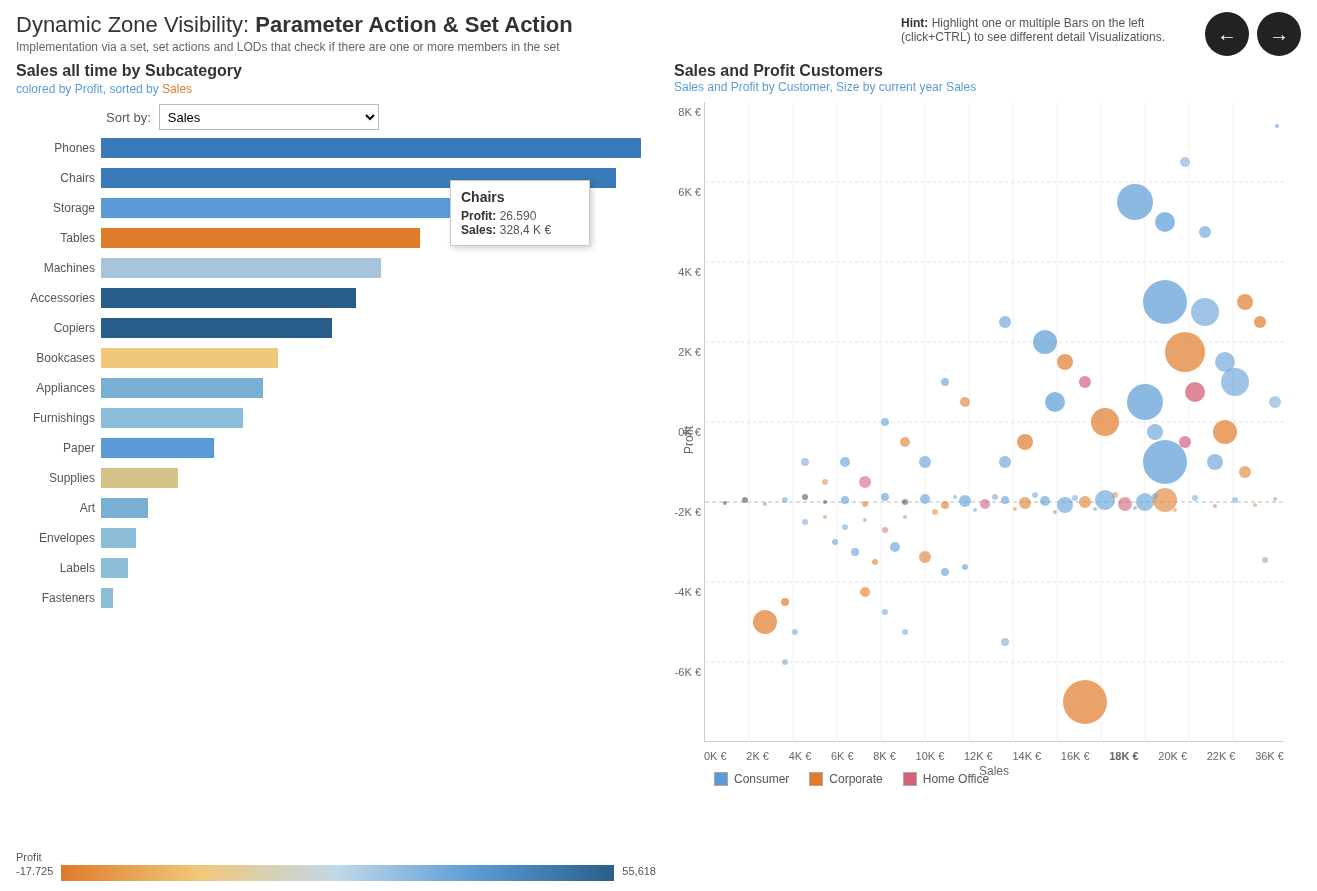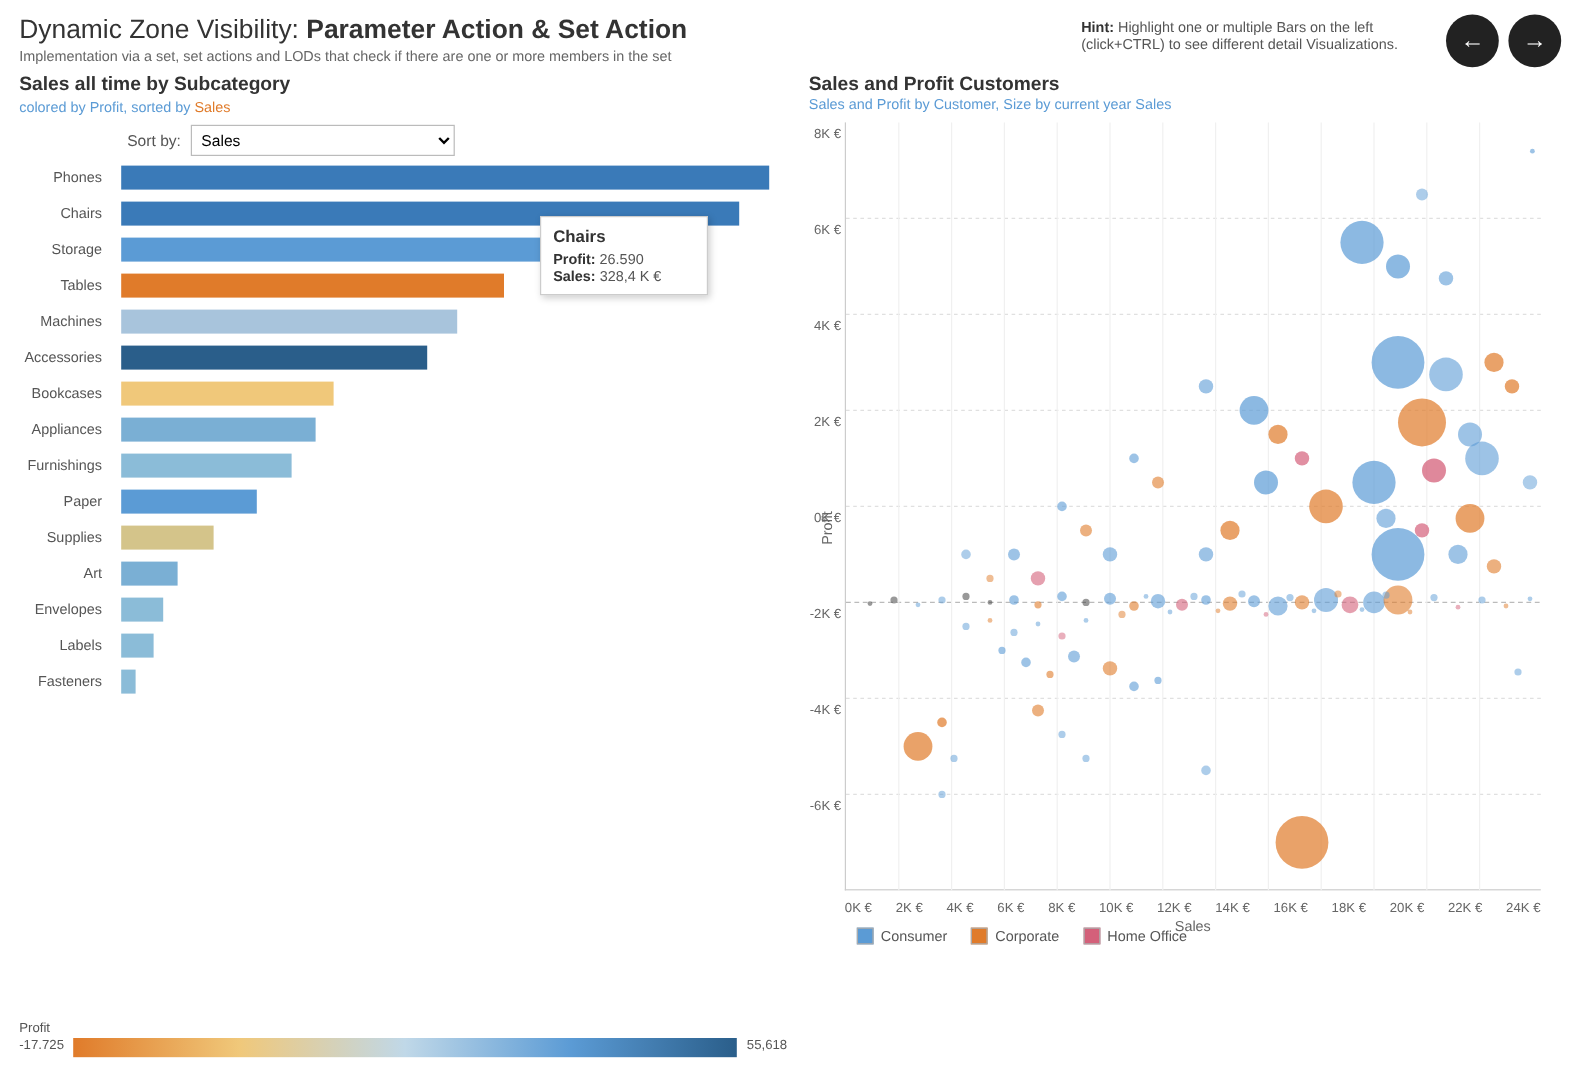--- a/index.html
+++ b/index.html
@@ -22,21 +22,21 @@
     .chart-title { font-size: 16px; font-weight: bold; color: #333; margin-bottom: 2px; }
     .chart-subtitle { font-size: 12px; color: #5b9bd5; margin-bottom: 8px; }
     .chart-subtitle em { color: #e07b2a; font-style: normal; }
 
     .sort-bar { display: flex; align-items: center; gap: 8px; margin-bottom: 4px; margin-left: 90px; }
     .sort-label { font-size: 13px; color: #555; }
     .sort-select { width: 220px; height: 26px; border: 1px solid #bbb; font-size: 13px; padding: 0 4px; background: #fff; appearance: auto; }
 
     .bar-chart { position: relative; width: 640px; }
     .bar-row { display: flex; align-items: center; height: 28px; margin-bottom: 2px; }
-    .bar-label { width: 85px; text-align: right; font-size: 12px; color: #555; padding-right: 16px; flex-shrink: 0; }
+    .bar-label { width: 85px; text-align: right; font-size: 12px; color: #555; padding-right: 6px; flex-shrink: 0; }
     .bar-container { flex: 1; position: relative; height: 20px; }
     .bar { height: 20px; display: inline-block; }
 
     
     .right-panel { flex: 1; position: relative; }
     .scatter-title { font-size: 16px; font-weight: bold; color: #333; }
     .scatter-subtitle { font-size: 12px; color: #5b9bd5; margin-bottom: 4px; }
 
     .tooltip { position: absolute; background: #fff; border: 1px solid #ccc; padding: 8px 10px; font-size: 12px; box-shadow: 2px 2px 6px rgba(0,0,0,0.2); z-index: 100; left: 450px; top: 180px; width: 140px; }
     .tooltip-title { font-size: 14px; font-weight: bold; color: #333; margin-bottom: 4px; }
@@ -103,20 +103,24 @@
           <div class="bar-label">Tables</div>
           <div class="bar-container"><div class="bar" style="width: 319.091px; background: rgb(224, 123, 42);"></div></div>
         </div>
         <div class="bar-row">
           <div class="bar-label">Machines</div>
           <div class="bar-container"><div class="bar" style="width: 279.818px; background: rgb(168, 196, 220);"></div></div>
         </div>
         <div class="bar-row">
           <div class="bar-label">Accessories</div>
           <div class="bar-container"><div class="bar" style="width: 255.273px; background: rgb(42, 94, 138);"></div></div>
+        </div>
+        <div class="bar-row">
+          <div class="bar-label">Copiers</div>
+          <div class="bar-container"><div class="bar" style="width: 230.727px; background: rgb(42, 94, 138);"></div></div>
         </div>
         <div class="bar-row">
           <div class="bar-label">Bookcases</div>
           <div class="bar-container"><div class="bar" style="width: 176.727px; background: rgb(240, 200, 122);"></div></div>
         </div>
         <div class="bar-row">
           <div class="bar-label">Appliances</div>
           <div class="bar-container"><div class="bar" style="width: 162px; background: rgb(122, 175, 212);"></div></div>
         </div>
         <div class="bar-row">
@@ -324,24 +328,24 @@
         <div style="display:flex; justify-content:space-between; width:580px; margin-top:4px;" id="x-axis-labels">
         <span style="font-size: 11px; color: rgb(102, 102, 102);">0K €</span>
             <span style="font-size: 11px; color: rgb(102, 102, 102);">2K €</span>
             <span style="font-size: 11px; color: rgb(102, 102, 102);">4K €</span>
             <span style="font-size: 11px; color: rgb(102, 102, 102);">6K €</span>
             <span style="font-size: 11px; color: rgb(102, 102, 102);">8K €</span>
             <span style="font-size: 11px; color: rgb(102, 102, 102);">10K €</span>
             <span style="font-size: 11px; color: rgb(102, 102, 102);">12K €</span>
             <span style="font-size: 11px; color: rgb(102, 102, 102);">14K €</span>
             <span style="font-size: 11px; color: rgb(102, 102, 102);">16K €</span>
-            <span style="font-size: 11px; color: rgb(102, 102, 102);">18K €</span>
+            <span style="font-size: 11px; color: rgb(102, 102, 102); font-weight: bold;">18K €</span>
             <span style="font-size: 11px; color: rgb(102, 102, 102); text-align: right;">20K €</span>
             <span style="font-size: 11px; color: rgb(102, 102, 102);">22K €</span>
-            <span style="font-size: 11px; color: rgb(102, 102, 102);">24K €</span>
+            <span style="font-size: 11px; color: rgb(102, 102, 102);">36K €</span>
           </div>
         <div style="text-align:center; font-size:12px; color:#666; margin-top:2px;">Sales</div>
       </div>
     </div>
 
     <div class="legend" style="position:relative; left:40px; margin-top:4px;">
       <div class="legend-item">
         <span class="legend-swatch" style="background:#5b9bd5; border:1px solid #aaa;"></span>
         <span>Consumer</span>
       </div>

